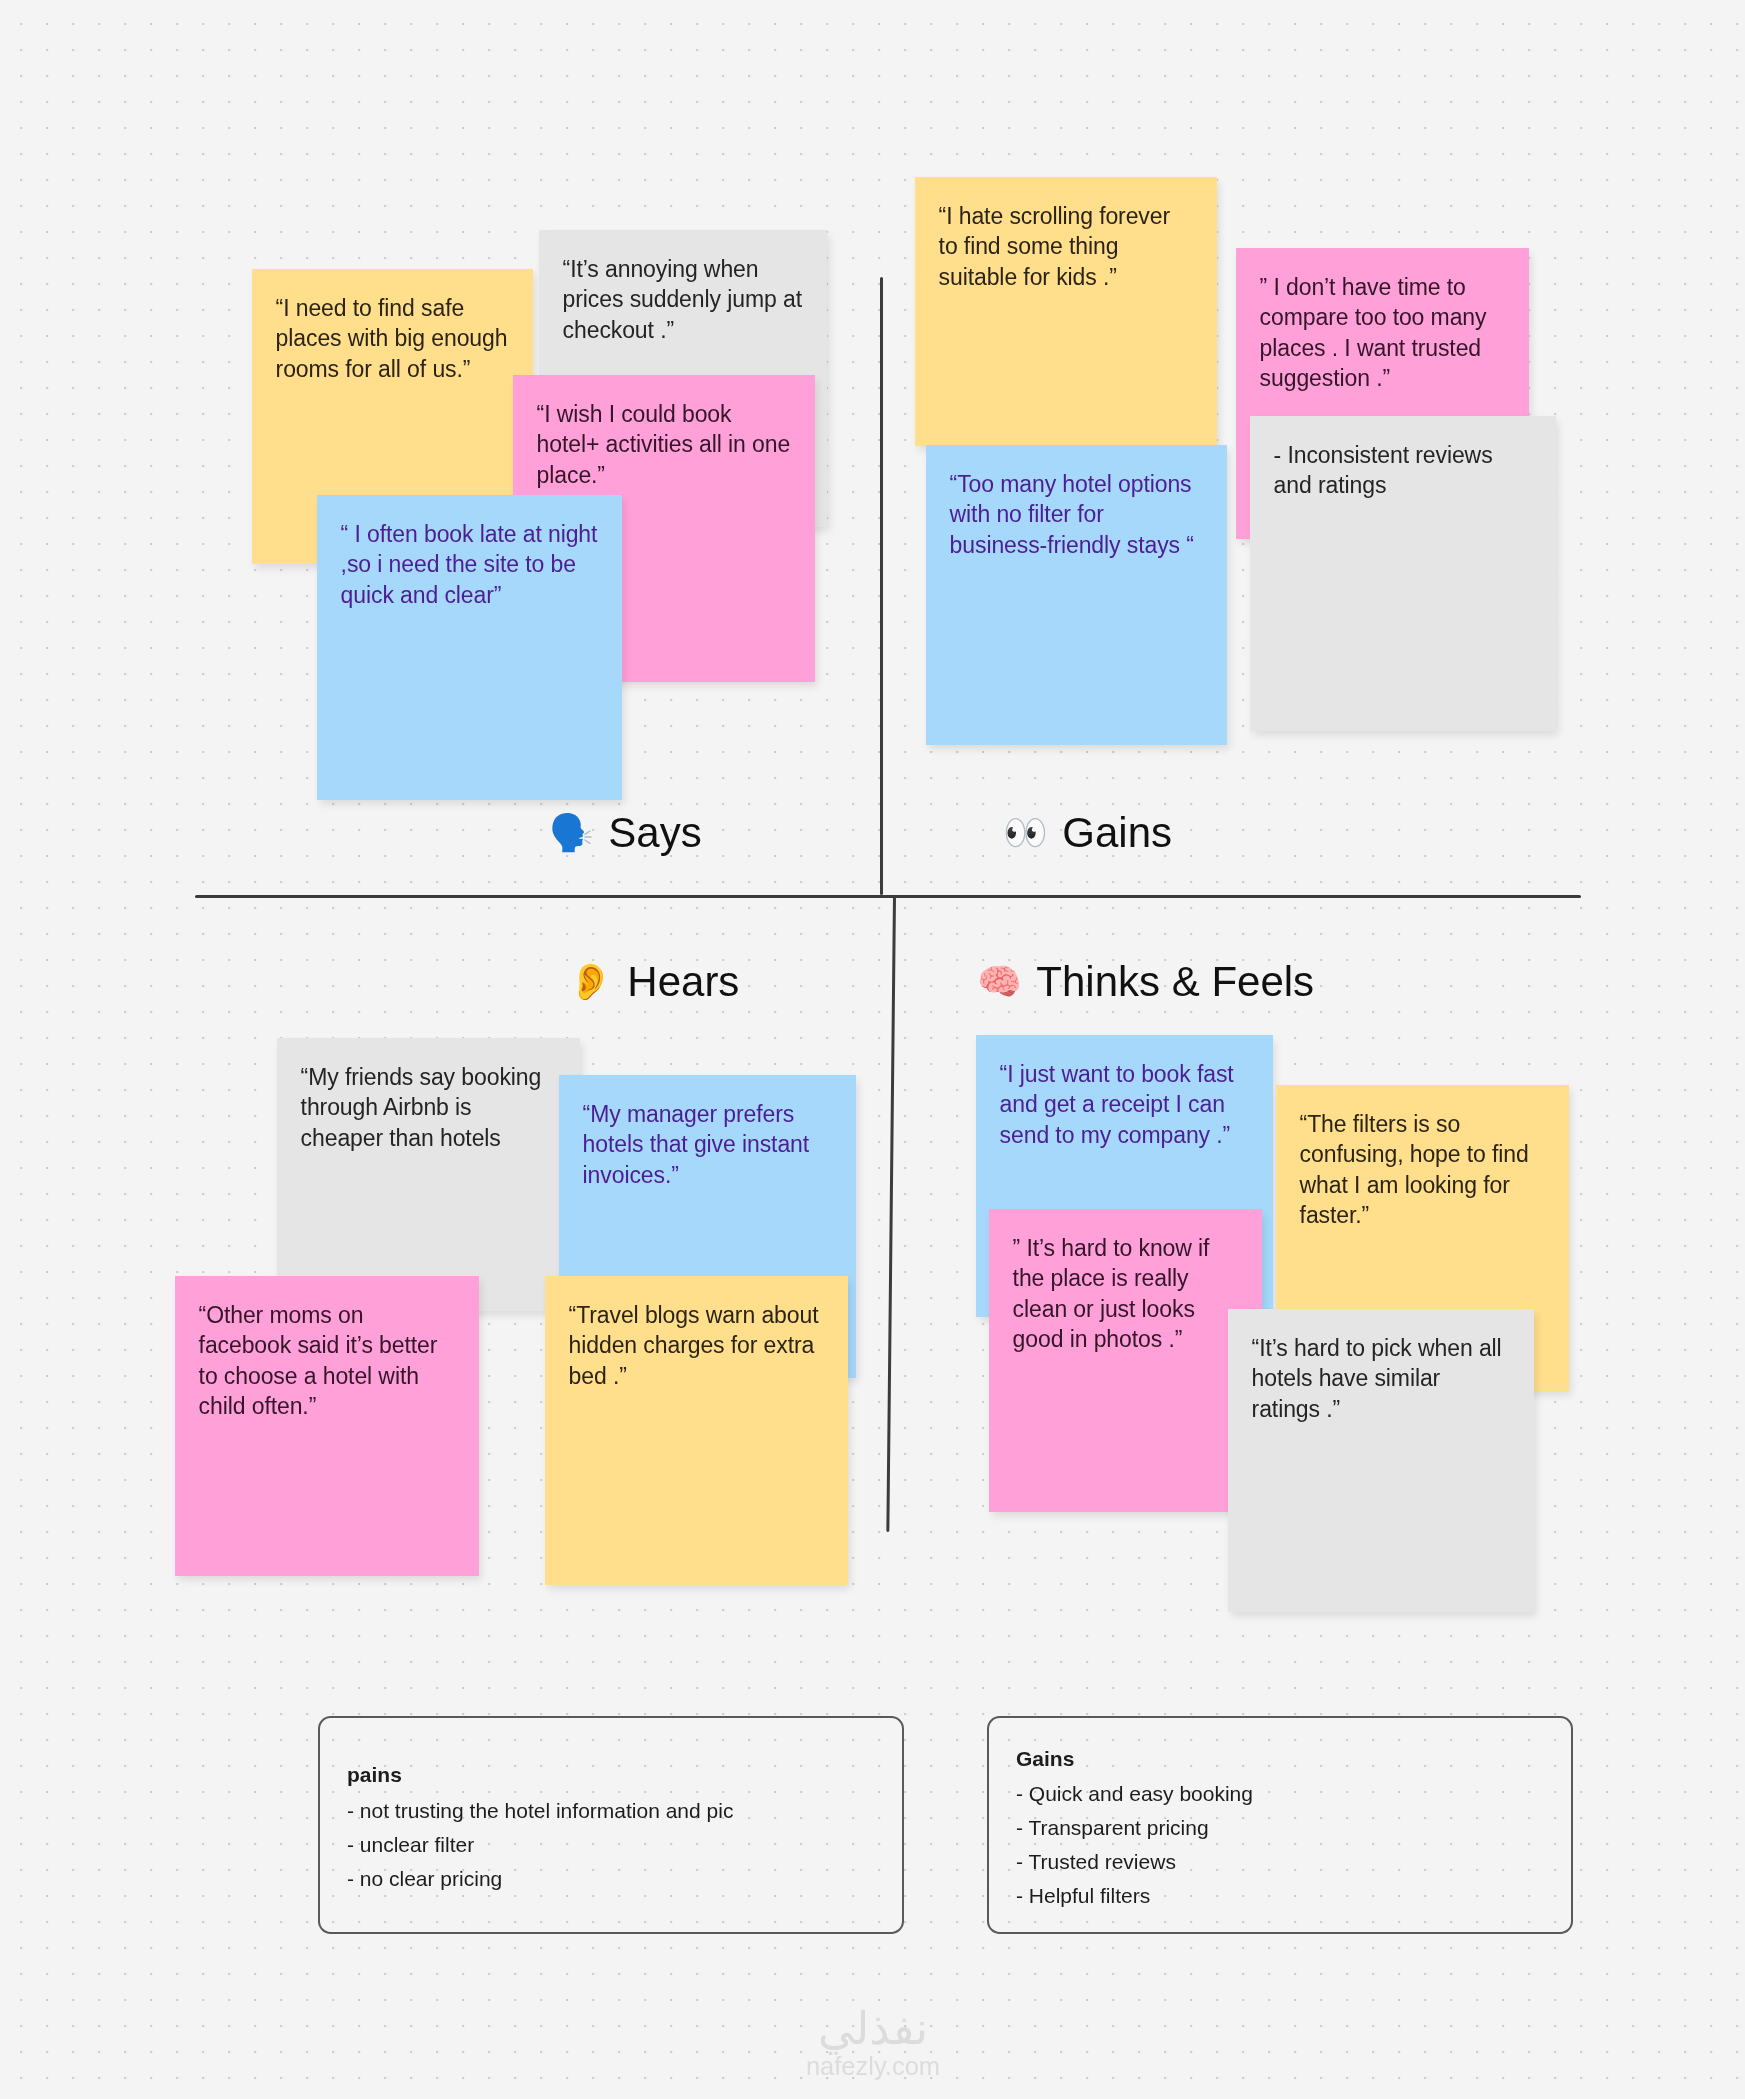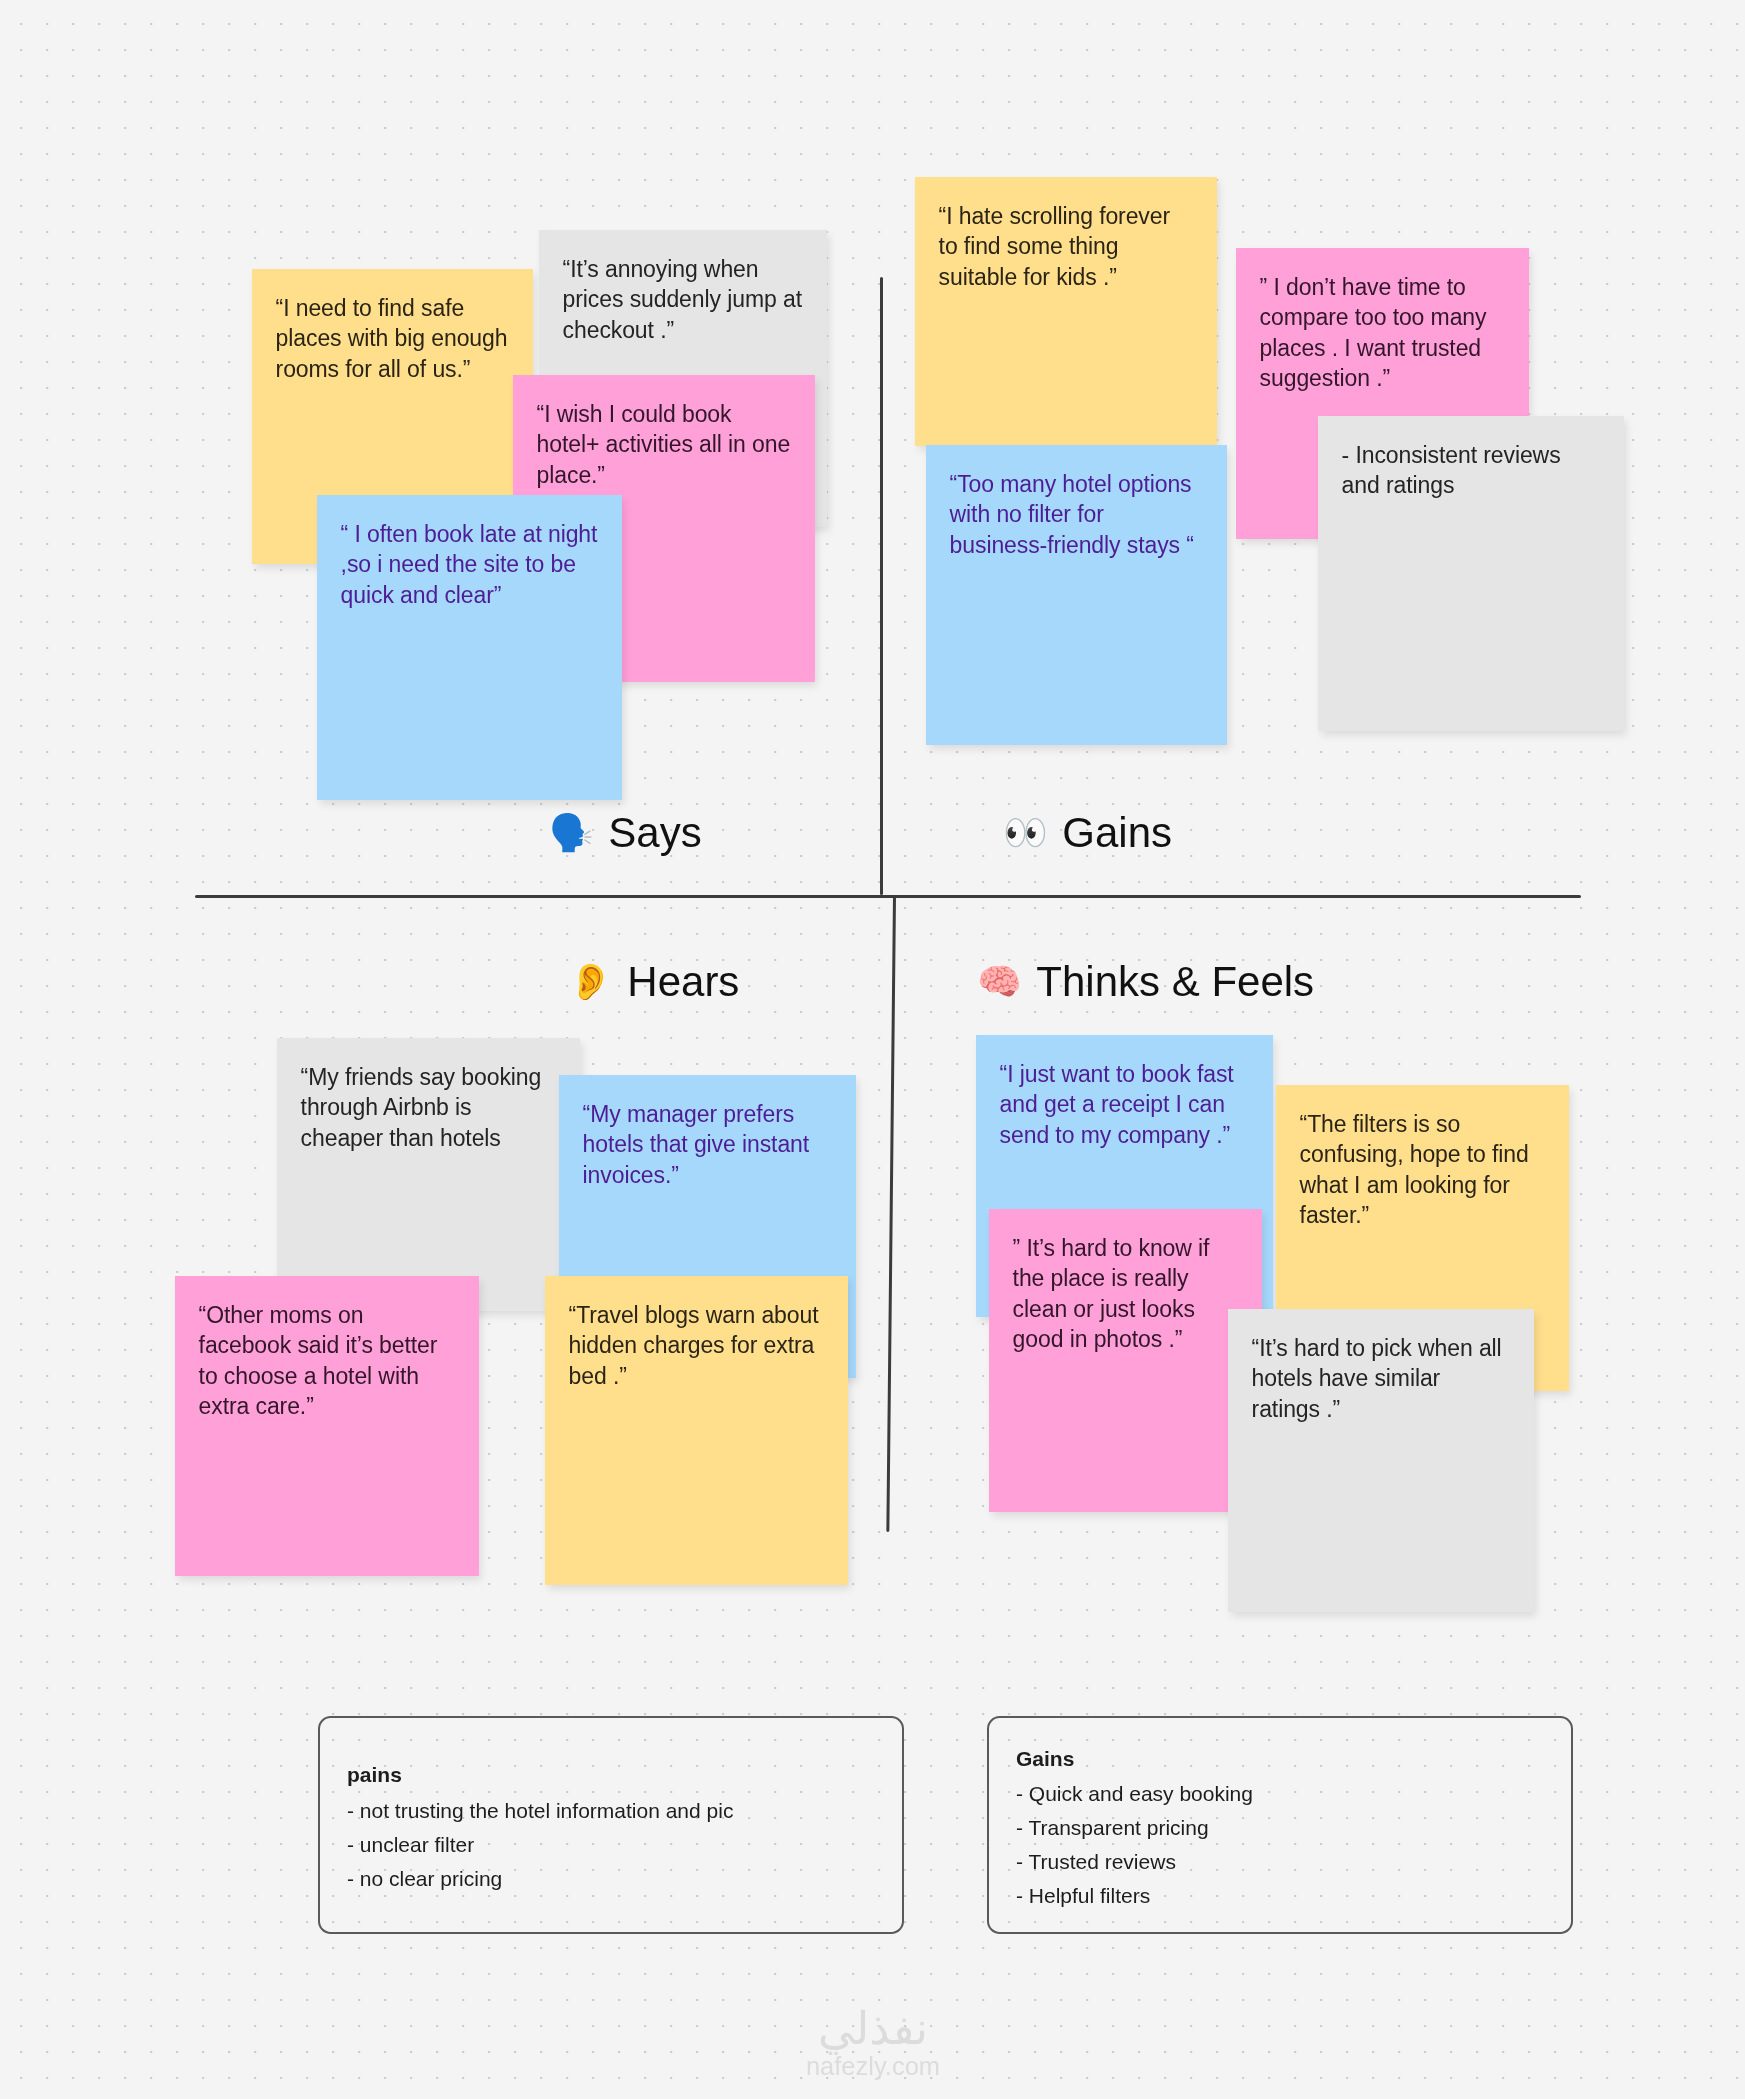--- a/index.html
+++ b/index.html
@@ -134,21 +134,21 @@
   </div>
 
   <div class="note note-yellow" style="left:915px; top:165px; width:302px; height:269px;">
     <span>“I hate scrolling forever to find some thing suitable for kids .”</span>
   </div>
 
   <div class="note note-pink" style="left:1236px; top:248px; width:293px; height:291px;">
     <span>” I don’t have time to compare too too many places . I want trusted suggestion  .”</span>
   </div>
 
-  <div class="note note-gray" style="left:1318px; top:416px; width:306px; height:315px;">
+  <div class="note note-gray" style="left:1250px; top:416px; width:306px; height:315px;">
     <span>- Inconsistent reviews and ratings</span>
   </div>
 
   <div class="note note-blue" style="left:926px; top:445px; width:301px; height:300px;">
     <span>“Too many hotel options with no filter for business-friendly stays “</span>
   </div>
 
   <div class="quad-title" style="left:549px; top:812px;">
     <span class="emoji">🗣️</span>
     <span>Says</span>
@@ -171,21 +171,21 @@
 
   <div class="note note-gray" style="left:277px; top:1038px; width:303px; height:273px;">
     <span>“My friends say booking through Airbnb is cheaper than hotels</span>
   </div>
 
   <div class="note note-blue" style="left:559px; top:1075px; width:297px; height:303px;">
     <span>“My manager prefers hotels that give instant invoices.”</span>
   </div>
 
   <div class="note note-pink" style="left:175px; top:1276px; width:304px; height:300px;">
-    <span>“Other moms on facebook said it’s better to choose a hotel with extra care.”</span>
+    <span>“Other moms on facebook said it’s better to choose a hotel with child often.”</span>
   </div>
 
   <div class="note note-yellow" style="left:545px; top:1264px; width:303px; height:309px;">
     <span>“Travel blogs warn about hidden charges for extra bed .”</span>
   </div>
 
   <div class="note note-blue" style="left:976px; top:1035px; width:297px; height:282px;">
     <span>“I just want to book fast and get a receipt I can send to my company .”</span>
   </div>
 

